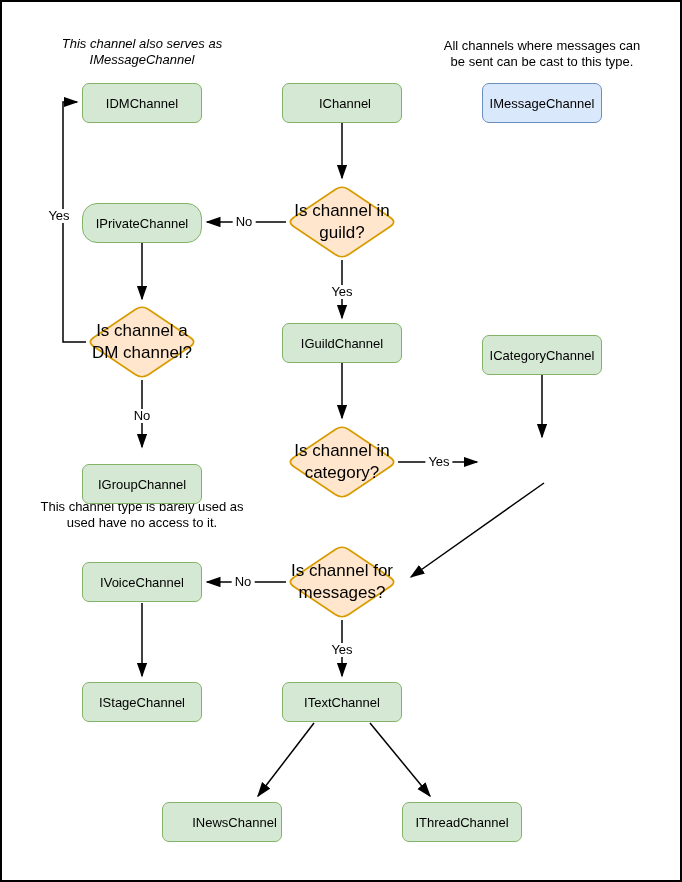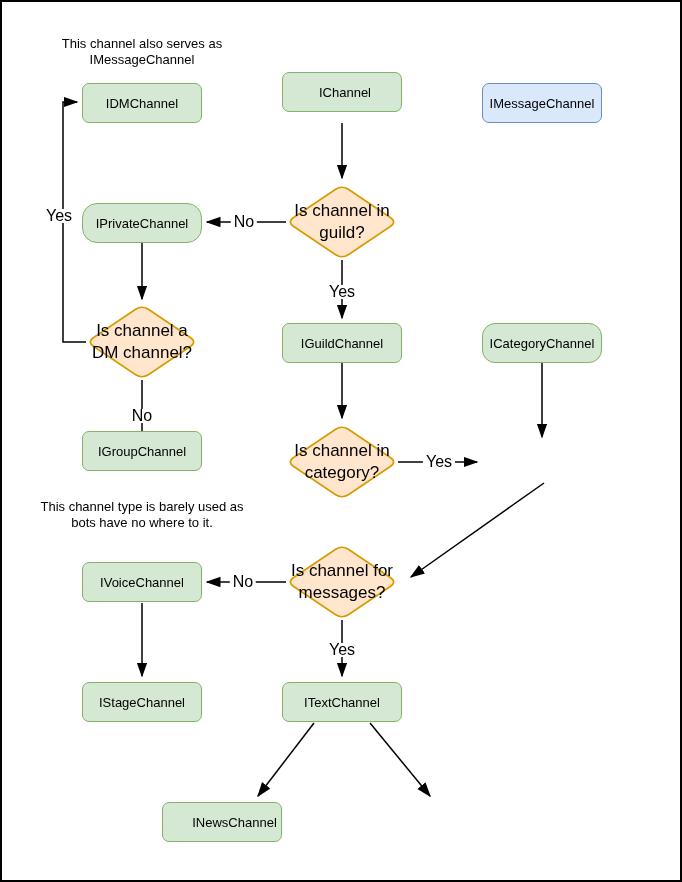--- a/index.html
+++ b/index.html
@@ -56,21 +56,21 @@
     position: absolute;
     font-size: 13px;
     line-height: 16px;
     text-align: center;
     white-space: pre-line;
   }
   .edge-label {
     position: absolute;
     transform: translate(-50%, -50%);
     background: #ffffff;
-    font-size: 16px;
+    font-size: 13px;
     padding: 0 3px;
     line-height: 14px;
   }
 </style>
 </head>
 <body>
 
 <div id="canvas">
 
   <svg class="edges" viewBox="0 0 678 878" xmlns="http://www.w3.org/2000/svg">
@@ -91,57 +91,62 @@
       <path d="M540,361 L540,435" marker-end="url(#arrow)"></path>
       <path d="M542,481 L409,575" marker-end="url(#arrow)"></path>
       <path d="M284,580 L205,580" marker-end="url(#arrow)"></path>
       <path d="M340,618 L340,674" marker-end="url(#arrow)"></path>
       <path d="M140,601 L140,674" marker-end="url(#arrow)"></path>
       <path d="M312,721 L256,794" marker-end="url(#arrow)"></path>
       <path d="M368,721 L428,794" marker-end="url(#arrow)"></path>
     </g>
   </svg>
 
-  <div class="annotation" style="left:30px; top:34px; width:220px;">This channel also serves as
+  <div class="annotation" style="left:30px; top:34px; width:220px;font-style:italic;">This channel also serves as
 IMessageChannel</div>
+  <div class="annotation" style="left:425px; top:36px; width:230px;">All channels where messages can
+be sent can be cast to this type.</div>
   <div class="annotation" style="left:25px; top:497px; width:230px;">This channel type is barely used as
-bots have no where to it.</div>
+used have no access to it.</div>
 
   <div class="node" style="left:80px; top:81px;">
     <span>IDMChannel</span>
   </div>
-  <div class="node" style="left:280px; top:70px;padding-left:6px;">
+  <div class="node" style="left:280px; top:81px;padding-left:6px;">
     <span>IChannel</span>
   </div>
   <div class="node highlight" style="left:480px; top:81px;">
     <span>IMessageChannel</span>
   </div>
   <div class="node" style="left:80px; top:201px;border-radius:15px;">
     <span>IPrivateChannel</span>
   </div>
   <div class="node" style="left:280px; top:321px;">
     <span>IGuildChannel</span>
   </div>
-  <div class="node" style="left:480px; top:321px;border-radius:13px;">
+  <div class="node" style="left:480px; top:333px;">
     <span>ICategoryChannel</span>
   </div>
-  <div class="node" style="left:80px; top:429px;">
+  <div class="node" style="left:80px; top:462px;">
     <span>IGroupChannel</span>
   </div>
   <div class="node" style="left:80px; top:560px;">
     <span>IVoiceChannel</span>
   </div>
   <div class="node" style="left:80px; top:680px;">
     <span>IStageChannel</span>
   </div>
   <div class="node" style="left:280px; top:680px;text-align:right;">
     <span>ITextChannel</span>
   </div>
   <div class="node" style="left:160px; top:800px;padding-left:25px;">
     <span>INewsChannel</span>
+  </div>
+  <div class="node" style="left:400px; top:800px;">
+    <span>IThreadChannel</span>
   </div>
 
   <div class="decision" style="left:284px; top:182px;">
     <svg width="112" height="76">
       <path d="M49.3,5.5 Q56,1 62.7,5.5 L104.3,33.5 Q111,38 104.3,42.5 L62.7,70.5 Q56,75 49.3,70.5 L7.7,42.5 Q1,38 7.7,33.5 Z" fill="#ffe6cc" stroke="#d79b00" stroke-width="1.6"></path>
     </svg>
     <div class="dlabel">Is channel in
 guild?</div>
   </div>
   <div class="decision" style="left:84px; top:302px;text-decoration:underline;">

